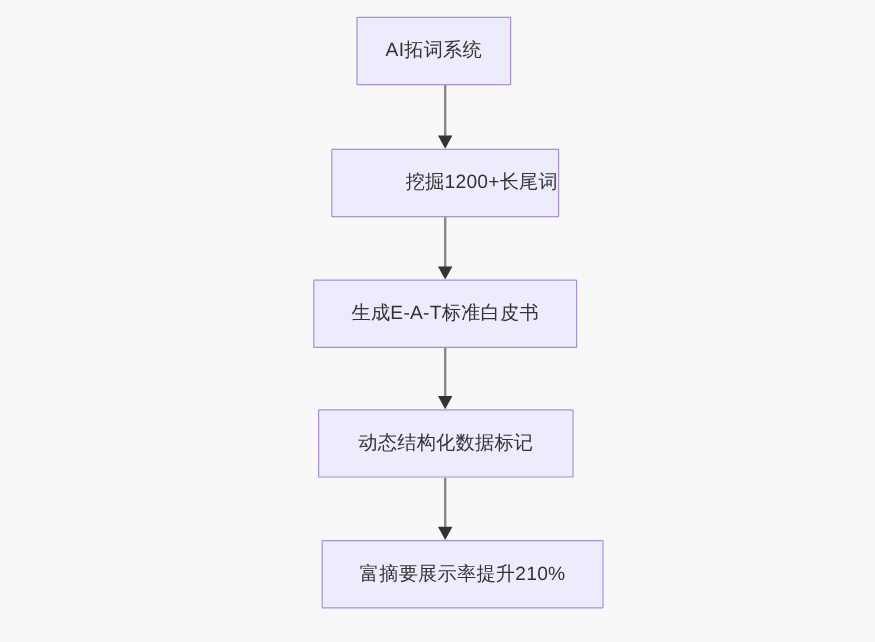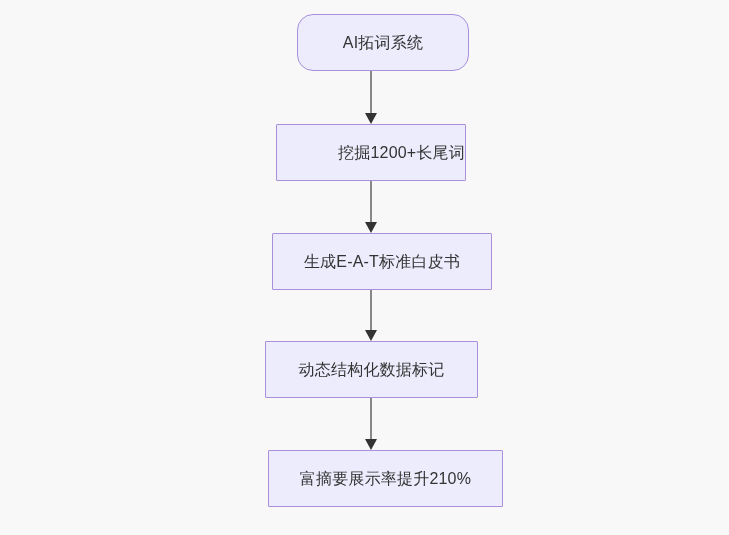--- a/index.html
+++ b/index.html
@@ -72,29 +72,29 @@
   <svg class="flow-edge" style="left:356px; top:287px; width:30px; height:58px;" viewBox="0 0 30 58">
     <line class="edge-line" x1="15" y1="3" x2="15" y2="47"></line>
     <polygon class="edge-arrow" points="15,54 9,43 21,43"></polygon>
   </svg>
 
   <svg class="flow-edge" style="left:356px; top:395px; width:30px; height:60px;" viewBox="0 0 30 60">
     <line class="edge-line" x1="15" y1="3" x2="15" y2="48"></line>
     <polygon class="edge-arrow" points="15,55 9,44 21,44"></polygon>
   </svg>
 
-  <div class="flow-node" style="left:297px; top:14px; width:172px; height:57px;border-radius:16px;">
+  <div class="flow-node" style="left:297px; top:14px; width:129px; height:57px;">
     <span class="flow-node-label">AI拓词系统</span>
   </div>
 
   <div class="flow-node" style="left:276px; top:124px; width:190px; height:57px;justify-content:flex-end;">
     <span class="flow-node-label">挖掘1200+长尾词</span>
   </div>
 
-  <div class="flow-node" style="left:272px; top:233px; width:220px; height:57px;">
+  <div class="flow-node" style="left:261px; top:233px; width:220px; height:57px;">
     <span class="flow-node-label">生成E-A-T标准白皮书</span>
   </div>
 
   <div class="flow-node" style="left:265px; top:341px; width:213px; height:57px;">
     <span class="flow-node-label">动态结构化数据标记</span>
   </div>
 
   <div class="flow-node" style="left:268px; top:450px; width:235px; height:57px;">
     <span class="flow-node-label">富摘要展示率提升210%</span>
   </div>

